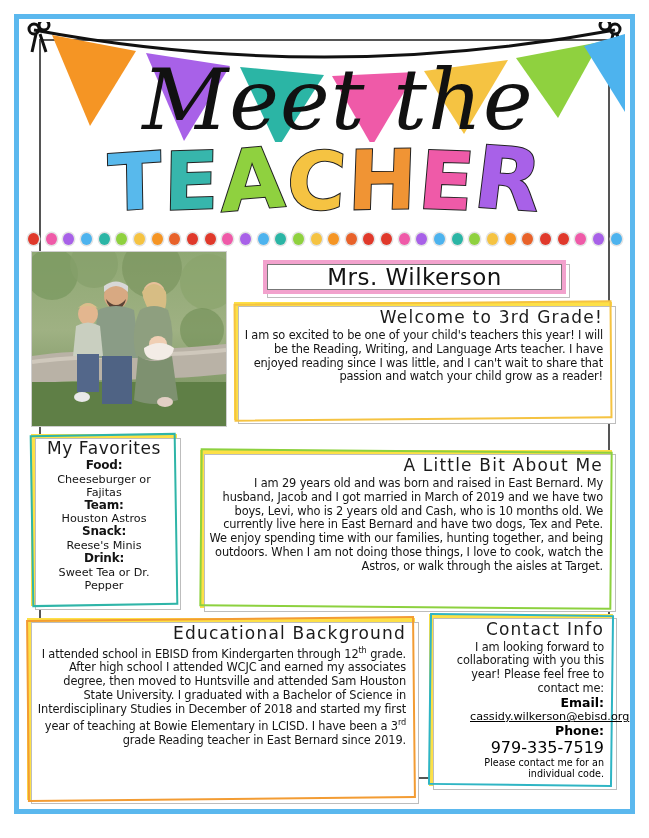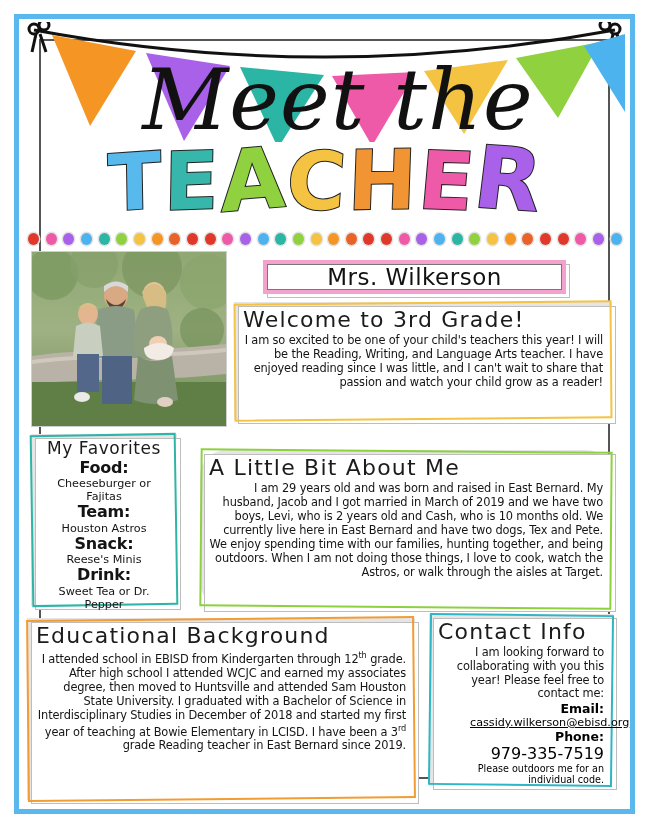--- a/index.html
+++ b/index.html
@@ -77,29 +77,29 @@
 
   
   .photo{
     position:absolute;left:32px;top:252px;width:194px;height:174px;
     background:#8aa57a;overflow:hidden;
     box-shadow:0 0 0 1px #cfcfcf;
   }
   .photo svg{display:block;width:100%;height:100%;}
 
   
-  .card{position:absolute;box-sizing:border-box;background:#e5e5e5;}
+  .card{position:absolute;box-sizing:border-box;background:#fde047;}
   .card .sh{position:absolute;left:4px;top:4px;right:-4px;bottom:-4px;border:1.5px solid #bdbdbd;background:#fff;}
   .card .bd{position:absolute;left:0;top:0;right:0;bottom:0;border:2.5px solid #000;background:transparent;}
   .card .ct{position:absolute;left:0;top:0;right:0;bottom:0;padding:4px 9px;}
 
   .hdr{
-    text-align:left;
+    text-align:right;
     font-family:"DejaVu Sans","Liberation Sans",sans-serif;
-    font-size:22px;
+    font-size:17px;
     letter-spacing:1.2px;
     color:#1b1b1b;
     margin:2px 0 2px 0;
     line-height:1.1;
     white-space:nowrap;
   }
   .body-txt{
     font-family:"DejaVu Sans","Liberation Sans",sans-serif;
     font-size:11.4px;
     line-height:1.22;
@@ -120,24 +120,24 @@
 
   
   #welcome-card{left:234px;top:302px;width:378px;height:118px;}
   #welcome-card .bd{border-color:#f5c342;border-width:2.5px;transform:rotate(-0.5deg);}
 
   
   #fav-card{left:31px;top:434px;width:146px;height:172px;}
   #fav-card .bd{border-color:#2fb5a8;border-width:2.5px;transform:rotate(-0.9deg);}
   .fav-hdr{font-size:17px;letter-spacing:0.6px;text-align:center;margin:1px 0 1px;}
   .fav-list{text-align:center;font-size:11.2px;line-height:1.16;color:#141414;}
-  .fav-list b{font-size:16px;letter-spacing:-0.2px;}
-
-  
-  #about-card{left:200px;top:450px;width:412px;height:158px;border-radius:26px;}
+  .fav-list b{font-size:12px;letter-spacing:-0.2px;}
+
+  
+  #about-card{left:200px;top:450px;width:412px;height:158px;}
   #about-card .bd{border-color:#8dd13f;border-width:2.5px;transform:rotate(0.5deg);}
 
   
   #edu-card{left:27px;top:618px;width:388px;height:182px;}
   #edu-card .bd{border-color:#f39c33;border-width:2.5px;transform:rotate(-0.6deg);}
 
   
   #contact-card{left:429px;top:614px;width:184px;height:172px;}
   #contact-card .bd{border-color:#2fb5c4;border-width:2.5px;transform:rotate(0.7deg);}
   .contact-body{font-size:11.4px;line-height:1.2;}
@@ -324,16 +324,16 @@
   <div class="card" id="contact-card">
     <div class="sh"></div>
     <div class="bd"></div>
     <div class="ct">
       <div class="hdr">Contact Info</div>
       <div class="body-txt contact-body">I am looking forward to collaborating with you this year! Please feel free to contact me:</div>
       <div class="c-center c-lbl">Email:</div>
       <div class="c-center c-email">cassidy.wilkerson@ebisd.org</div>
       <div class="c-center c-lbl">Phone:</div>
       <div class="c-center">979-335-7519</div>
-      <div class="c-center c-small">Please outdoors me for an individual code.</div>
+      <div class="c-center c-small">Please contact me for an individual code.</div>
     </div>
   </div>
 </div>
 
 </body></html>

